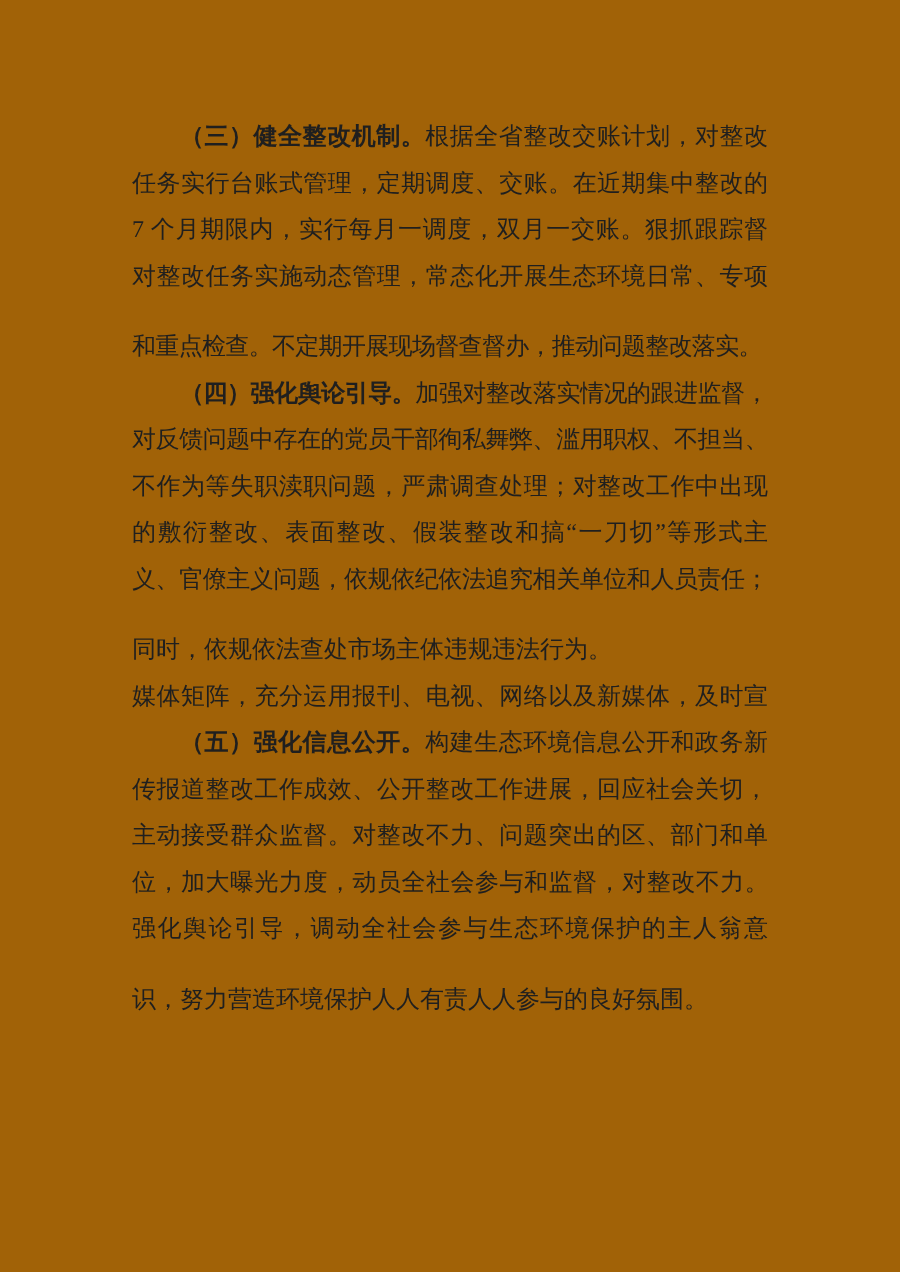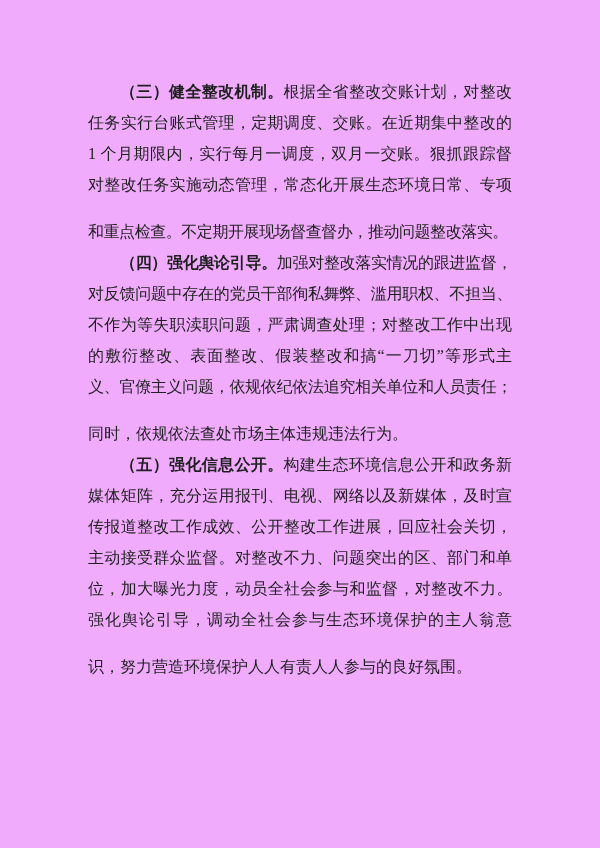--- a/index.html
+++ b/index.html
@@ -4,21 +4,21 @@
 <style>
   html, body {
     margin: 0;
     padding: 0;
     background: #ffffff;
   }
   .page {
     position: relative;
     width: 600px;
     height: 848px;
-    background: #f0abfc;
+    background: #a16207;
     overflow: hidden;
   }
   .doc-content {
     position: absolute;
     left: 88px;
     top: 76px;
     width: 424px;
   }
   .para {
     margin: 0;
@@ -51,37 +51,37 @@
 </style>
 </head>
 <body>
 
 <div class="page">
   <div class="doc-content">
 
     <div class="para">
       <div class="line first"><span class="heading">（三）健全整改机制。</span><span>根据全省整改交账计划，对整改</span></div>
       <div class="line">任务实行台账式管理，定期调度、交账。在近期集中整改的</div>
-      <div class="line">1 个月期限内，实行每月一调度，双月一交账。狠抓跟踪督</div>
+      <div class="line">7 个月期限内，实行每月一调度，双月一交账。狠抓跟踪督</div>
       <div class="line">对整改任务实施动态管理，常态化开展生态环境日常、专项</div>
       <div class="line last tight">和重点检查。不定期开展现场督查督办，推动问题整改落实。</div>
     </div>
 
     <div class="para">
       <div class="line first tight"><span class="heading">（四）强化舆论引导。</span><span>加强对整改落实情况的跟进监督，</span></div>
       <div class="line tight">对反馈问题中存在的党员干部徇私舞弊、滥用职权、不担当、</div>
       <div class="line">不作为等失职渎职问题，严肃调查处理；对整改工作中出现</div>
       <div class="line">的敷衍整改、表面整改、假装整改和搞“一刀切”等形式主</div>
       <div class="line tight">义、官僚主义问题，依规依纪依法追究相关单位和人员责任；</div>
       <div class="line last">同时，依规依法查处市场主体违规违法行为。</div>
     </div>
 
     <div class="para">
+      <div class="line">媒体矩阵，充分运用报刊、电视、网络以及新媒体，及时宣</div>
       <div class="line first"><span class="heading">（五）强化信息公开。</span><span>构建生态环境信息公开和政务新</span></div>
-      <div class="line">媒体矩阵，充分运用报刊、电视、网络以及新媒体，及时宣</div>
       <div class="line">传报道整改工作成效、公开整改工作进展，回应社会关切，</div>
       <div class="line">主动接受群众监督。对整改不力、问题突出的区、部门和单</div>
       <div class="line tight">位，加大曝光力度，动员全社会参与和监督，对整改不力。</div>
       <div class="line">强化舆论引导，调动全社会参与生态环境保护的主人翁意</div>
       <div class="line last">识，努力营造环境保护人人有责人人参与的良好氛围。</div>
     </div>
 
   </div>
 </div>
 

